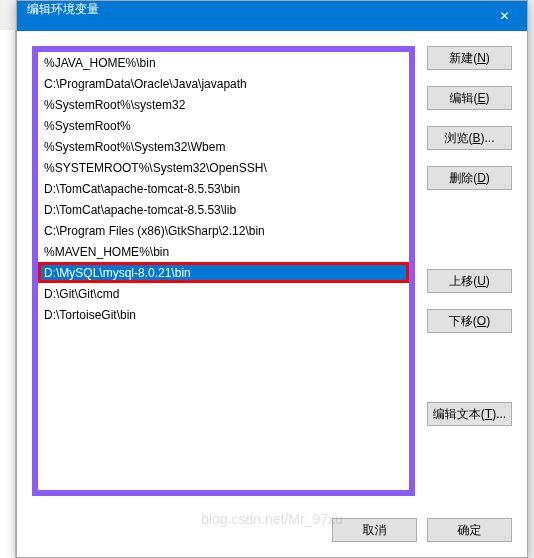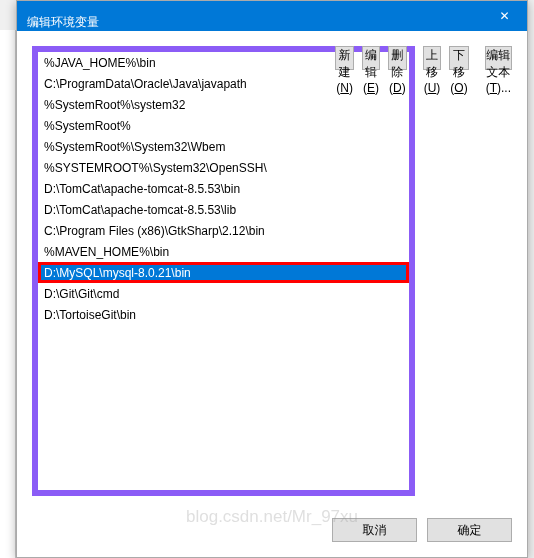--- a/index.html
+++ b/index.html
@@ -1,34 +1,34 @@
 <!DOCTYPE html>
 <html><head>
 <meta charset="utf-8">
 <style>
 * { margin:0; padding:0; box-sizing:border-box; font-family:"Microsoft YaHei",sans-serif; font-size:12px; }
 body { background:#f0f0f0; width:534px; height:558px; overflow:hidden; position:relative; }
 .dialog { position:absolute; left:16px; top:0; width:512px; height:558px; background:#fff; border:1px solid #aaa; box-shadow:0 2px 10px rgba(0,0,0,0.3); }
-.titlebar { height:30px; background:#0078d7; color:#fff; display:flex; align-items:flex-end; padding-left:10px; }
+.titlebar { height:30px; background:#0078d7; color:#fff; display:flex; align-items:flex-start; padding-left:10px; }
 .titlebar-title { flex:1; font-size:12px; }
 .close-btn { width:45px; height:30px; display:flex; align-items:center; justify-content:center; cursor:pointer; font-size:14px; }
 .content { padding:15px; display:flex; gap:12px; }
 .listbox { flex:1; height:450px; border:6px solid #8b5cf6; background:#fff; overflow:hidden; }
 .list-item { padding:3px 6px; white-space:nowrap; overflow:hidden; cursor:default; height:21px; display:flex; align-items:center; }
 .list-item.selected { background:#0078d7; color:#fff; }
 .highlighted { outline:3px solid #ff0000; outline-offset:-3px; }
-.buttons { width:85px; display:flex; flex-direction:row; gap:8px;justify-content:flex-end; }
+.buttons { width:85px; display:flex; flex-direction:column; gap:8px; }
 .btn { height:24px; border:1px solid #adadad; background:#e1e1e1; cursor:pointer; font-size:12px; margin-bottom:8px; }
 .btn u { text-decoration:underline; }
 .spacer1 { height:55px; }
 .spacer2 { height:45px; }
 .footer { position:absolute; bottom:15px; right:15px; display:flex; gap:10px; }
 .footer .btn { width:85px; margin:0; }
 .left-fragment { position:absolute; left:0; top:30px; width:16px; height:528px; background:#fff; border-right:1px solid #ccc; }
-.watermark { position:absolute; bottom:30px; left:50%; transform:translateX(-50%); color:rgba(150,150,150,0.3); font-size:17px; pointer-events:none;text-align:right; }
+.watermark { position:absolute; bottom:30px; left:50%; transform:translateX(-50%); color:rgba(150,150,150,0.3); font-size:14px; pointer-events:none;text-align:right; }
 </style>
 </head>
 <body>
 
 <div class="left-fragment"></div>
 
 <div class="dialog">
   <div class="titlebar">
     <span class="titlebar-title">编辑环境变量</span>
     <div class="close-btn">
@@ -49,20 +49,21 @@
         <div class="list-item">C:\Program Files (x86)\GtkSharp\2.12\bin</div>
         <div class="list-item">%MAVEN_HOME%\bin</div>
         <div class="list-item selected highlighted">D:\MySQL\mysql-8.0.21\bin</div>
         <div class="list-item">D:\Git\Git\cmd</div>
         <div class="list-item">D:\TortoiseGit\bin</div>
       </div>
 
     <div class="buttons">
       <button class="btn"><span>新建(</span><u>N</u><span>)</span></button>
       <button class="btn"><span>编辑(</span><u>E</u><span>)</span></button>
+      <button class="btn"><span>浏览(</span><u>B</u><span>)...</span></button>
       <button class="btn"><span>删除(</span><u>D</u><span>)</span></button>
       <div class="spacer1"></div>
       <button class="btn"><span>上移(</span><u>U</u><span>)</span></button>
       <button class="btn"><span>下移(</span><u>O</u><span>)</span></button>
       <div class="spacer2"></div>
       <button class="btn"><span>编辑文本(</span><u>T</u><span>)...</span></button>
     </div>
   </div>
 
   <div class="footer">

